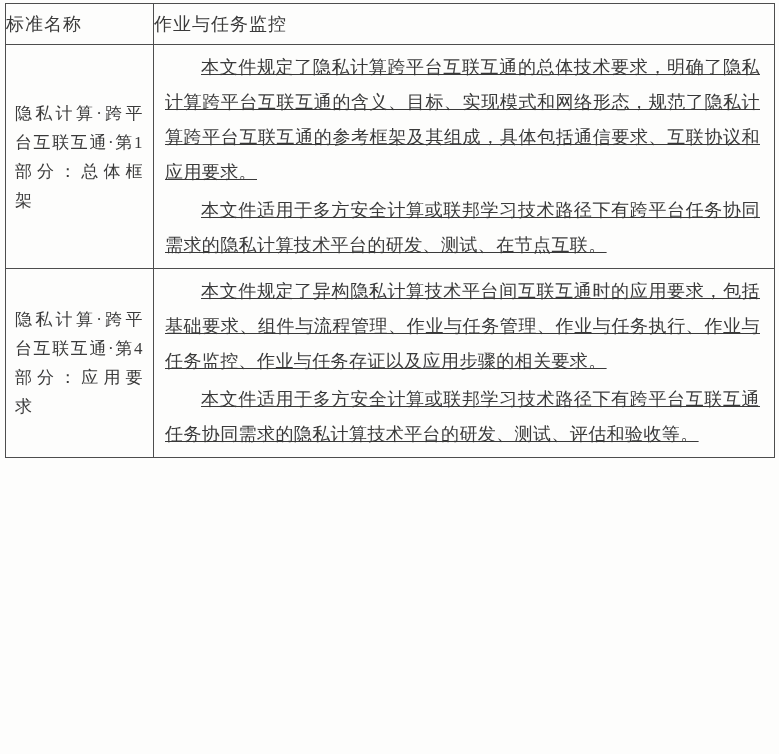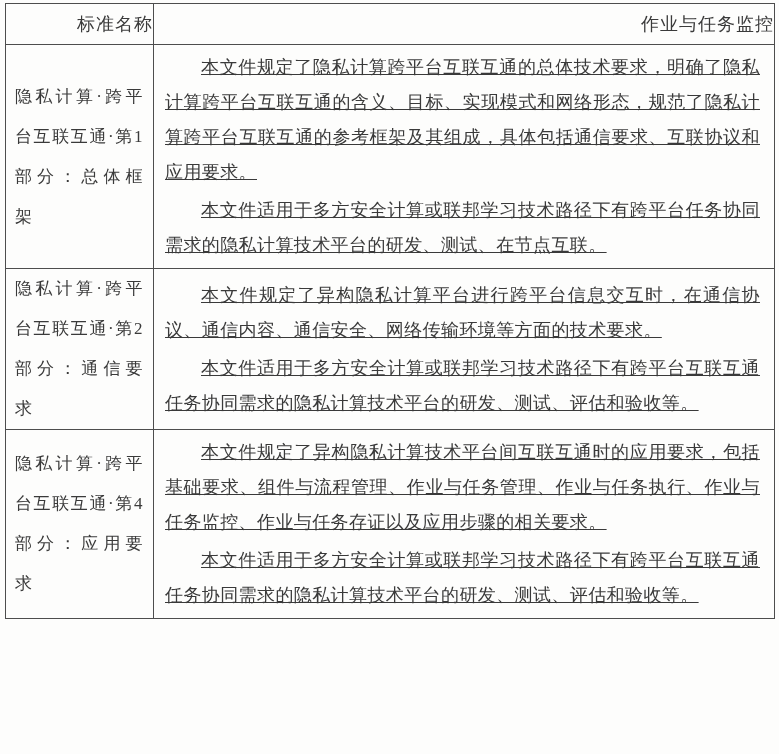--- a/index.html
+++ b/index.html
@@ -34,30 +34,30 @@
     vertical-align: middle;
     overflow: hidden;
   }
   col.name-col { width: 148px; }
   col.content-col { width: 621px; }
 
   th.hdr {
     height: 40px;
     font-size: 18px;
     font-weight: normal;
-    text-align: right;
+    text-align: left;
     letter-spacing: 1px;
     color: #3a3a3a;
     padding: 0;
   }
 
   td.name-cell {
     padding: 0 9px;
     font-size: 17px;
-    line-height: 40px;
+    line-height: 29px;
     letter-spacing: 1.5px;
     text-align: justify;
     text-justify: inter-ideograph;
     color: #3a3a3a;
   }
 
   td.content-cell {
     padding: 2px 14px 2px 11px;
     font-size: 18px;
     color: #3a3a3a;
@@ -93,27 +93,20 @@
       </tr>
     </thead>
     <tbody>
       <tr class="row-1">
         <td class="name-cell">隐私计算·跨平台互联互通·第1部分：总体框架</td>
         <td class="content-cell">
           <p>本文件规定了隐私计算跨平台互联互通的总体技术要求，明确了隐私计算跨平台互联互通的含义、目标、实现模式和网络形态，规范了隐私计算跨平台互联互通的参考框架及其组成，具体包括通信要求、互联协议和应用要求。</p>
           <p>本文件适用于多方安全计算或联邦学习技术路径下有跨平台任务协同需求的隐私计算技术平台的研发、测试、在节点互联。</p>
         </td>
       </tr>
-      <tr class="row-2">
-        <td class="name-cell">隐私计算·跨平台互联互通·第2部分：通信要求</td>
-        <td class="content-cell">
-          <p>本文件规定了异构隐私计算平台进行跨平台信息交互时，在通信协议、通信内容、通信安全、网络传输环境等方面的技术要求。</p>
-          <p>本文件适用于多方安全计算或联邦学习技术路径下有跨平台互联互通任务协同需求的隐私计算技术平台的研发、测试、评估和验收等。</p>
-        </td>
-      </tr>
       <tr class="row-4">
         <td class="name-cell">隐私计算·跨平台互联互通·第4部分：应用要求</td>
         <td class="content-cell">
           <p>本文件规定了异构隐私计算技术平台间互联互通时的应用要求，包括基础要求、组件与流程管理、作业与任务管理、作业与任务执行、作业与任务监控、作业与任务存证以及应用步骤的相关要求。</p>
           <p>本文件适用于多方安全计算或联邦学习技术路径下有跨平台互联互通任务协同需求的隐私计算技术平台的研发、测试、评估和验收等。</p>
         </td>
       </tr>
     </tbody>
   </table>
 </div>

